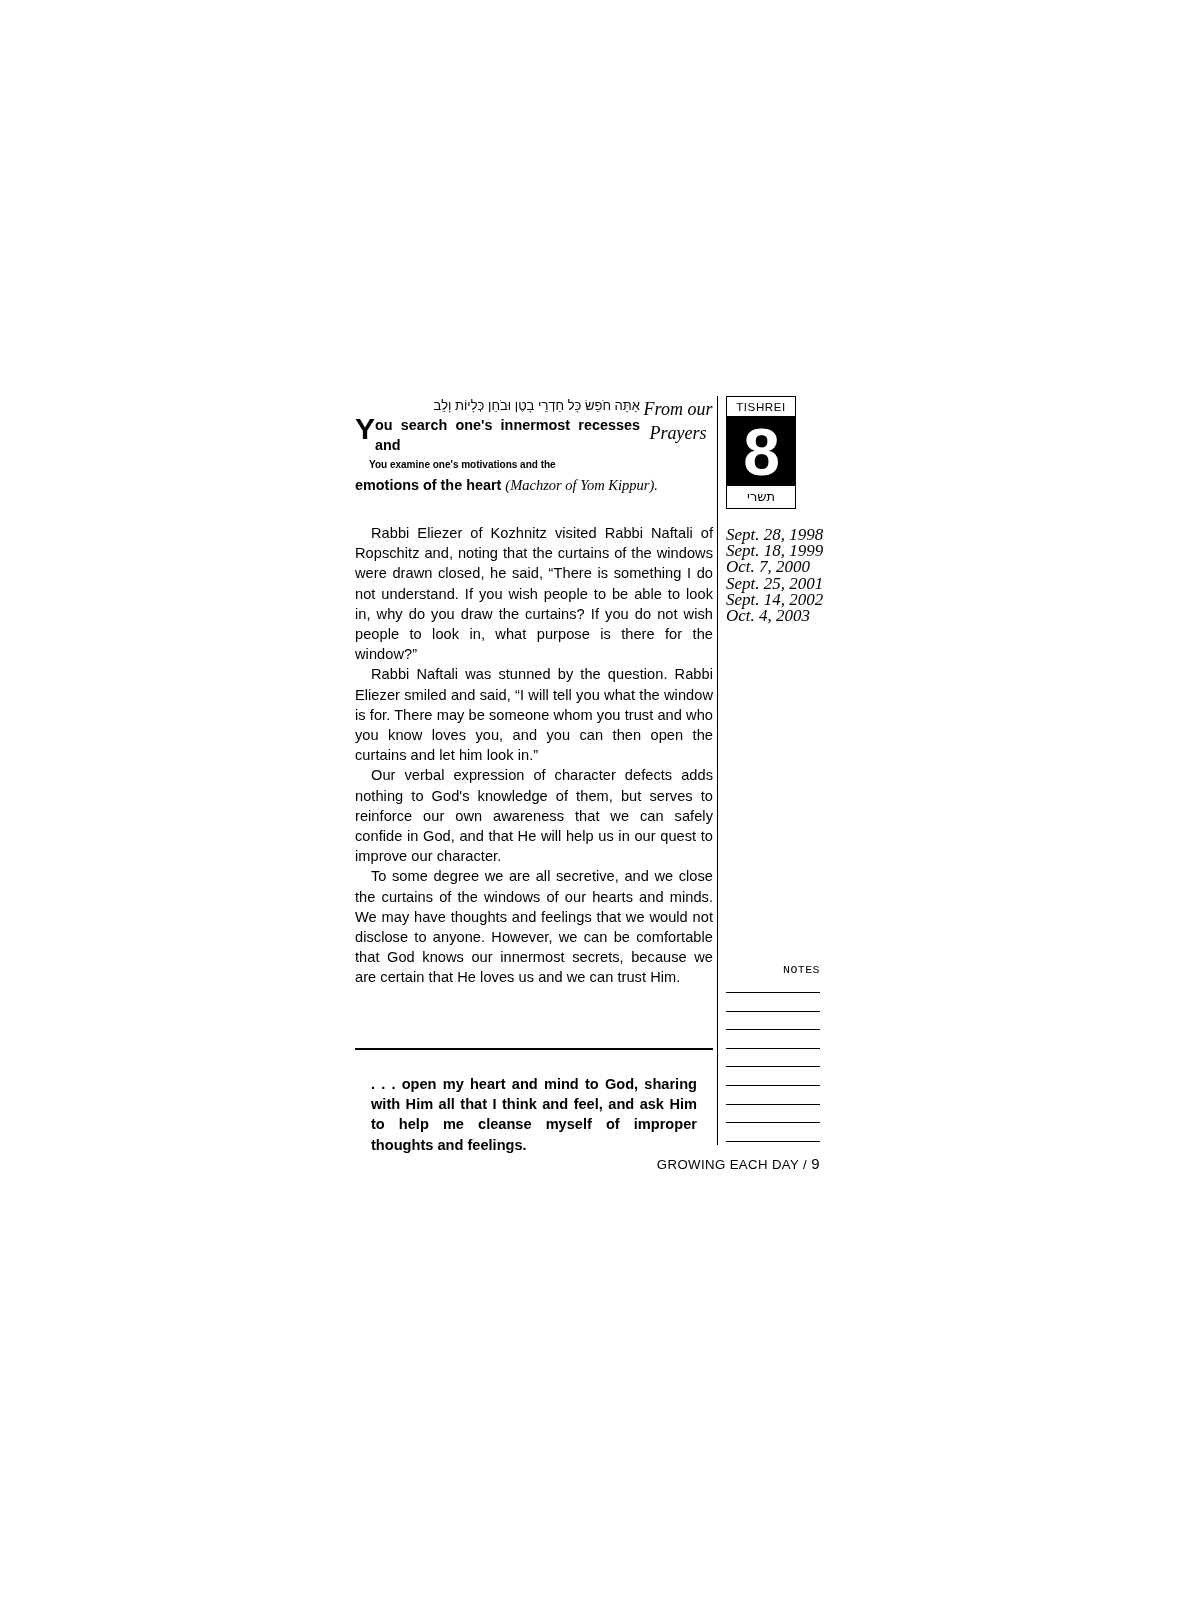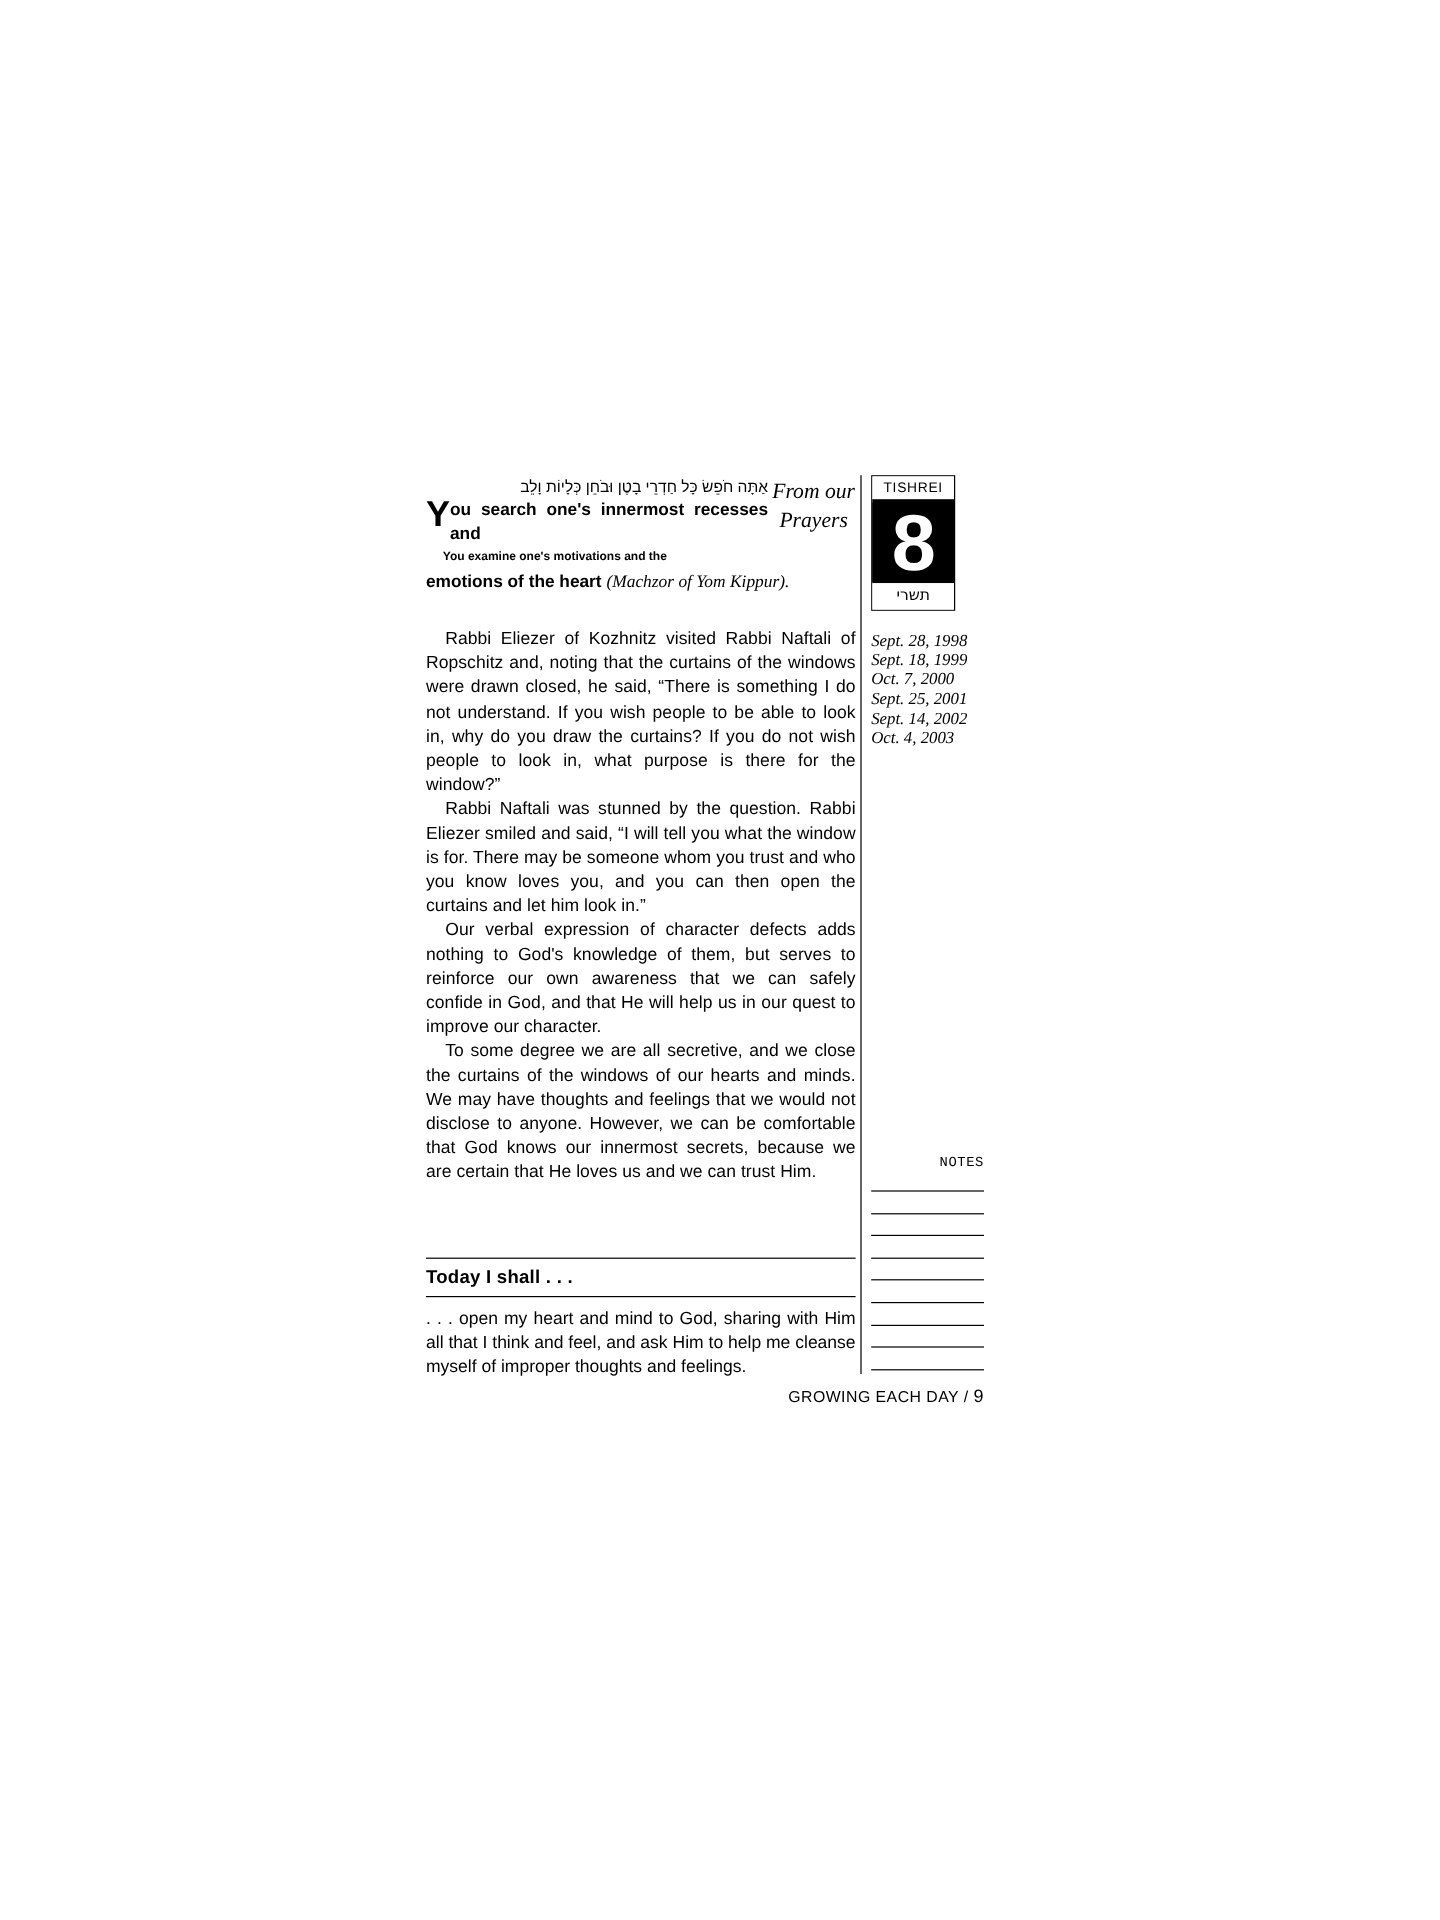--- a/index.html
+++ b/index.html
@@ -136,22 +136,23 @@
     font-weight: bold;
     font-size: 15.5px;
     padding: 7px 0 6px 0;
     letter-spacing: 0.2px;
   }
   .today-body {
     font-family: "Liberation Sans", sans-serif;
     font-size: 14.6px;
     line-height: 20.2px;
     text-align: justify;
-    margin: 0;
+    margin: 16px;
     padding-top: 8px;
+    font-weight: bold;
   }
 
   
   .vrule {
     position: absolute;
     left: 717px;
     top: 396px;
     width: 0;
     height: 749px;
     border-left: 0.9px solid #000;
@@ -199,21 +200,21 @@
     padding: 3px 0 4px 0;
     background: #fff;
     color: #000;
     direction: rtl;
   }
 
   .dates-list {
     margin-top: 18px;
     font-family: "Liberation Serif", serif;
     font-style: italic;
-    font-size: 14px;
+    font-size: 17px;
     line-height: 16.2px;
     color: #000;
   }
   .dates-list div { white-space: nowrap; }
 
   .notes-label {
     position: absolute;
     left: 726px;
     top: 963px;
     width: 94px;
@@ -270,21 +271,20 @@
     <div class="body-text">
       <p>Rabbi Eliezer of Kozhnitz visited Rabbi Naftali of Ropschitz and, noting that the curtains of the windows were drawn closed, he said, “There is something I do not understand. If you wish people to be able to look in, why do you draw the curtains? If you do not wish people to look in, what purpose is there for the window?”</p>
       <p>Rabbi Naftali was stunned by the question. Rabbi Eliezer smiled and said, “I will tell you what the window is for. There may be someone whom you trust and who you know loves you, and you can then open the curtains and let him look in.”</p>
       <p>Our verbal expression of character defects adds nothing to God's knowledge of them, but serves to reinforce our own awareness that we can safely confide in God, and that He will help us in our quest to improve our character.</p>
       <p>To some degree we are all secretive, and we close the curtains of the windows of our hearts and minds. We may have thoughts and feelings that we would not disclose to anyone. However, we can be comfortable that God knows our innermost secrets, because we are certain that He loves us and we can trust Him.</p>
     </div>
   </div>
 
   <div class="today">
     <div class="rule-thick"></div>
-    <div class="today-title">Today I shall . . .</div>
     <div class="rule-thin"></div>
     <p class="today-body">. . . open my heart and mind to God, sharing with Him all that I think and feel, and ask Him to help me cleanse myself of improper thoughts and feelings.</p>
   </div>
 
   <div class="vrule"></div>
 
   <div class="rightcol">
     <div class="date-box">
       <div class="date-month">TISHREI</div>
       <div class="date-num-wrap">

